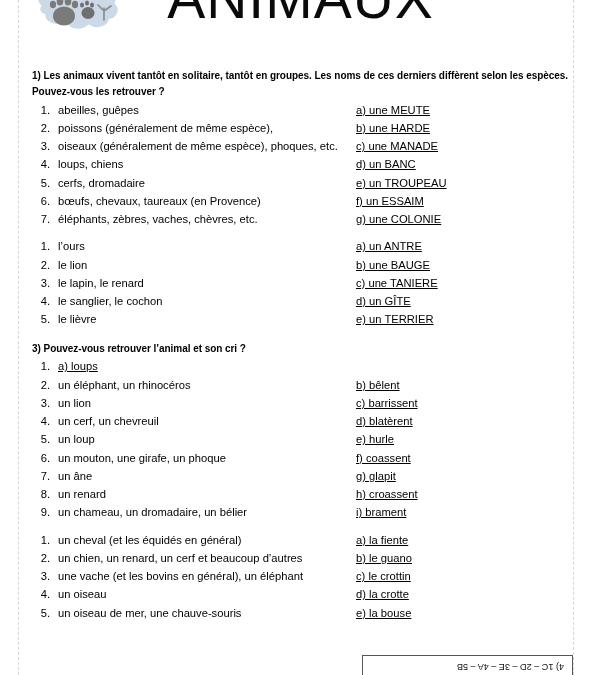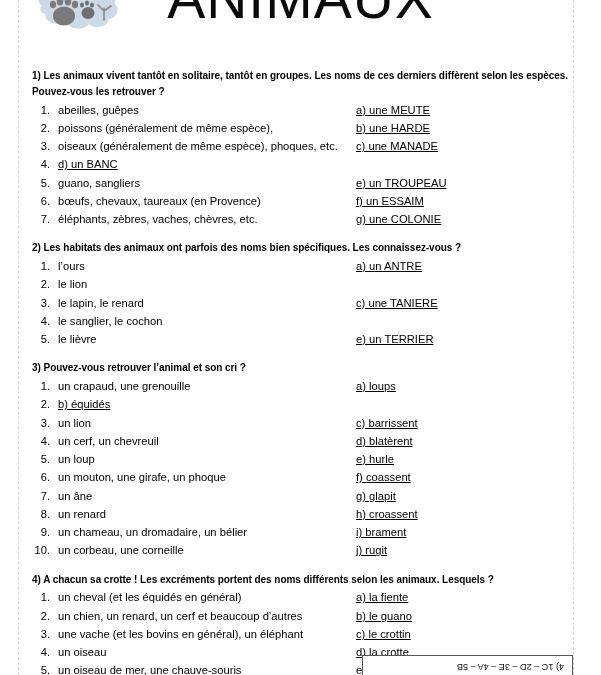--- a/index.html
+++ b/index.html
@@ -171,80 +171,82 @@
         <span class="left-text">poissons (généralement de même espèce),</span>
         <span class="right-text">b) une HARDE</span>
       </li>
       <li class="pair">
         <span class="num">3.</span>
         <span class="left-text">oiseaux (généralement de même espèce), phoques, etc.</span>
         <span class="right-text">c) une MANADE</span>
       </li>
       <li class="pair">
         <span class="num">4.</span>
+        <span class="left-text">loups, chiens</span>
         <span class="right-text">d) un BANC</span>
       </li>
       <li class="pair">
         <span class="num">5.</span>
-        <span class="left-text">guano, sangliers</span>
+        <span class="left-text">cerfs, dromadaire</span>
         <span class="right-text">e) un TROUPEAU</span>
       </li>
       <li class="pair">
         <span class="num">6.</span>
         <span class="left-text">bœufs, chevaux, taureaux (en Provence)</span>
         <span class="right-text">f) un ESSAIM</span>
       </li>
       <li class="pair">
         <span class="num">7.</span>
         <span class="left-text">éléphants, zèbres, vaches, chèvres, etc.</span>
         <span class="right-text">g) une COLONIE</span>
       </li>
     </ul>
   </section>
 
   <section class="qblock">
-    <p class="qtitle">2) Les habitats des animaux ont parfois des noms bien spécifiques. Les connaissez-vous ?</p>
     <ul class="pairs">
       <li class="pair">
         <span class="num">1.</span>
         <span class="left-text">l’ours</span>
         <span class="right-text">a) un ANTRE</span>
       </li>
       <li class="pair">
         <span class="num">2.</span>
         <span class="left-text">le lion</span>
+        <span class="right-text">b) une BAUGE</span>
       </li>
       <li class="pair">
         <span class="num">3.</span>
         <span class="left-text">le lapin, le renard</span>
         <span class="right-text">c) une TANIERE</span>
       </li>
       <li class="pair">
         <span class="num">4.</span>
         <span class="left-text">le sanglier, le cochon</span>
+        <span class="right-text">d) un GÎTE</span>
       </li>
       <li class="pair">
         <span class="num">5.</span>
         <span class="left-text">le lièvre</span>
         <span class="right-text">e) un TERRIER</span>
       </li>
     </ul>
   </section>
 
   <section class="qblock">
     <p class="qtitle">3) Pouvez-vous retrouver l’animal et son cri ?</p>
     <ul class="pairs">
       <li class="pair">
         <span class="num">1.</span>
-        <span class="left-text">un crapaud, une grenouille</span>
         <span class="right-text">a) loups</span>
       </li>
       <li class="pair">
         <span class="num">2.</span>
-        <span class="right-text">b) équidés</span>
+        <span class="left-text">un éléphant, un rhinocéros</span>
+        <span class="right-text">b) bêlent</span>
       </li>
       <li class="pair">
         <span class="num">3.</span>
         <span class="left-text">un lion</span>
         <span class="right-text">c) barrissent</span>
       </li>
       <li class="pair">
         <span class="num">4.</span>
         <span class="left-text">un cerf, un chevreuil</span>
         <span class="right-text">d) blatèrent</span>
@@ -267,30 +269,24 @@
       <li class="pair">
         <span class="num">8.</span>
         <span class="left-text">un renard</span>
         <span class="right-text">h) croassent</span>
       </li>
       <li class="pair">
         <span class="num">9.</span>
         <span class="left-text">un chameau, un dromadaire, un bélier</span>
         <span class="right-text">i) brament</span>
       </li>
-      <li class="pair">
-        <span class="num">10.</span>
-        <span class="left-text">un corbeau, une corneille</span>
-        <span class="right-text">j) rugit</span>
-      </li>
     </ul>
   </section>
 
   <section class="qblock">
-    <p class="qtitle">4) A chacun sa crotte ! Les excréments portent des noms différents selon les animaux. Lesquels ?</p>
     <ul class="pairs">
       <li class="pair">
         <span class="num">1.</span>
         <span class="left-text">un cheval (et les équidés en général)</span>
         <span class="right-text">a) la fiente</span>
       </li>
       <li class="pair">
         <span class="num">2.</span>
         <span class="left-text">un chien, un renard, un cerf et beaucoup d’autres</span>
         <span class="right-text">b) le guano</span>

